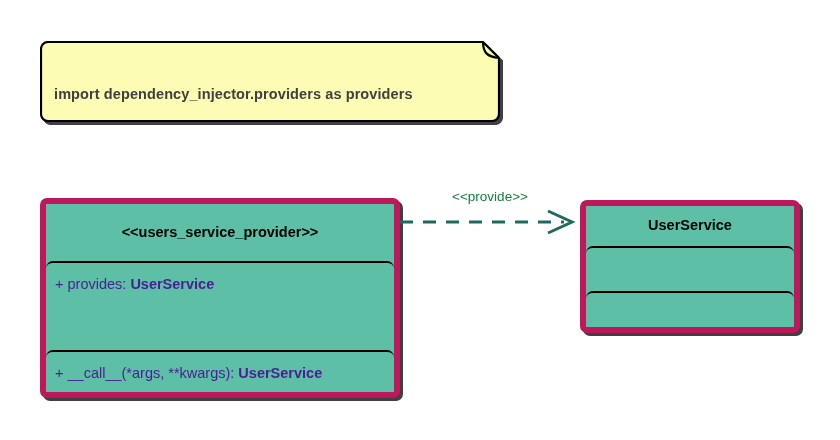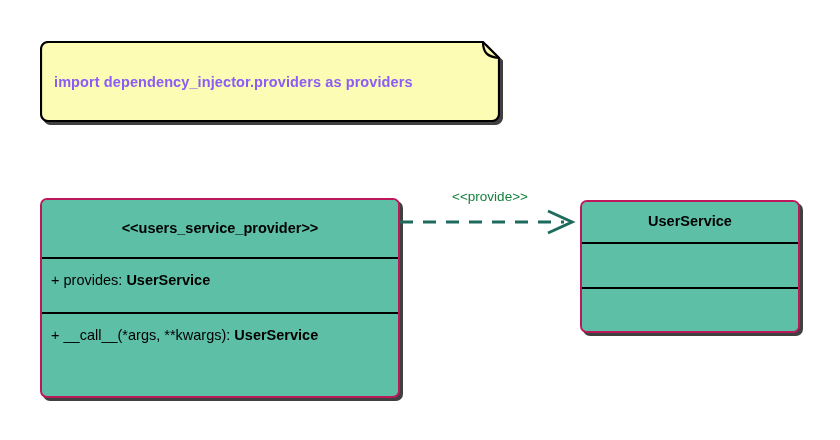--- a/index.html
+++ b/index.html
@@ -29,38 +29,38 @@
   }
   .note-shape {
     position: absolute;
     inset: 0;
     filter: drop-shadow(3px 3px 0px rgba(0,0,0,0.75));
   }
   .note-shape svg { display: block; }
   .note-text {
     position: absolute;
     left: 14px;
-    top: 0;
+    top: 12px;
     right: 22px;
     height: 100%;
     display: flex;
     align-items: center;
     font-size: 14.5px;
     font-weight: bold;
-    color: #8b5cf6;
+    color: #404040;
     letter-spacing: 0.1px;
     white-space: nowrap;
   }
 
   
   .uml-class {
     position: absolute;
     box-sizing: border-box;
     background: #5CBFA6;
-    border: 2px solid #be185d;
+    border: 6px solid #be185d;
     border-radius: 7px;
     box-shadow: 3px 3px 0px rgba(0,0,0,0.75);
     overflow: hidden;
   }
   .compartment {
     box-sizing: border-box;
     position: relative;
     background: #5CBFA6;
   }
   .compartment + .compartment {
@@ -73,38 +73,39 @@
     justify-content: center;
     text-align: center;
     font-weight: bold;
     font-size: 14.5px;
     color: #000000;
     line-height: 1.32;
   }
   .cmp-body {
     padding: 11px 9px 8px 9px;
     font-size: 14.5px;
-    color: #000000;
+    color: #4c1d95;
     line-height: 1.42;
+    border-radius: 7px;
   }
   .member {
     white-space: nowrap;
   }
   .member b { font-weight: bold; }
 
   
   #class-provider {
     left: 40px;
     top: 198px;
     width: 360px;
     height: 200px;
   }
   #class-provider .cmp-title { height: 57px; }
   #class-provider .cmp-attrs { height: 55px; }
-  #class-provider .cmp-methods { height: 76px; }
+  #class-provider .cmp-methods { height: 76px; margin-top: 34px; }
 
   
   #class-userservice {
     left: 580px;
     top: 200px;
     width: 220px;
     height: 133px;
   }
   #class-userservice .cmp-title { height: 40px; }
   #class-userservice .cmp-attrs { height: 45px; }

